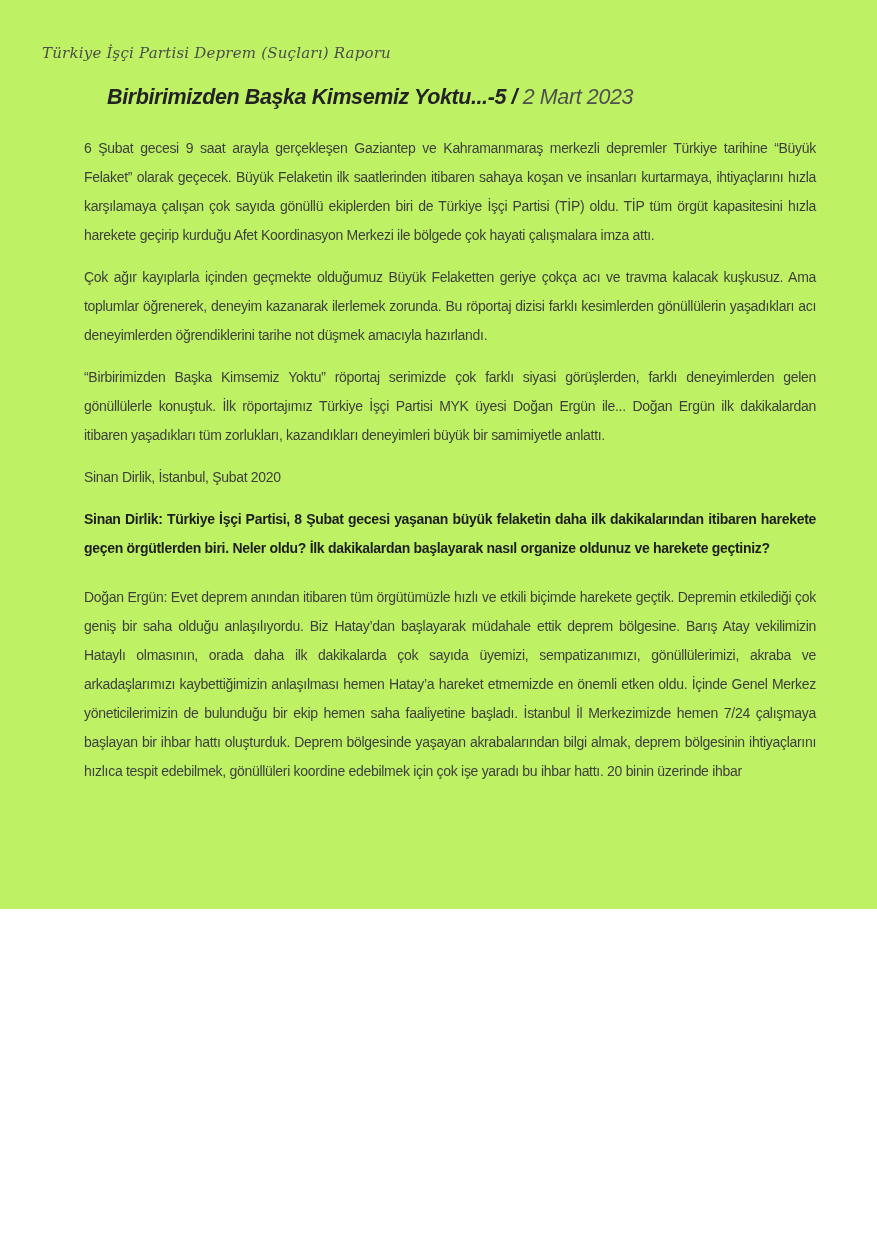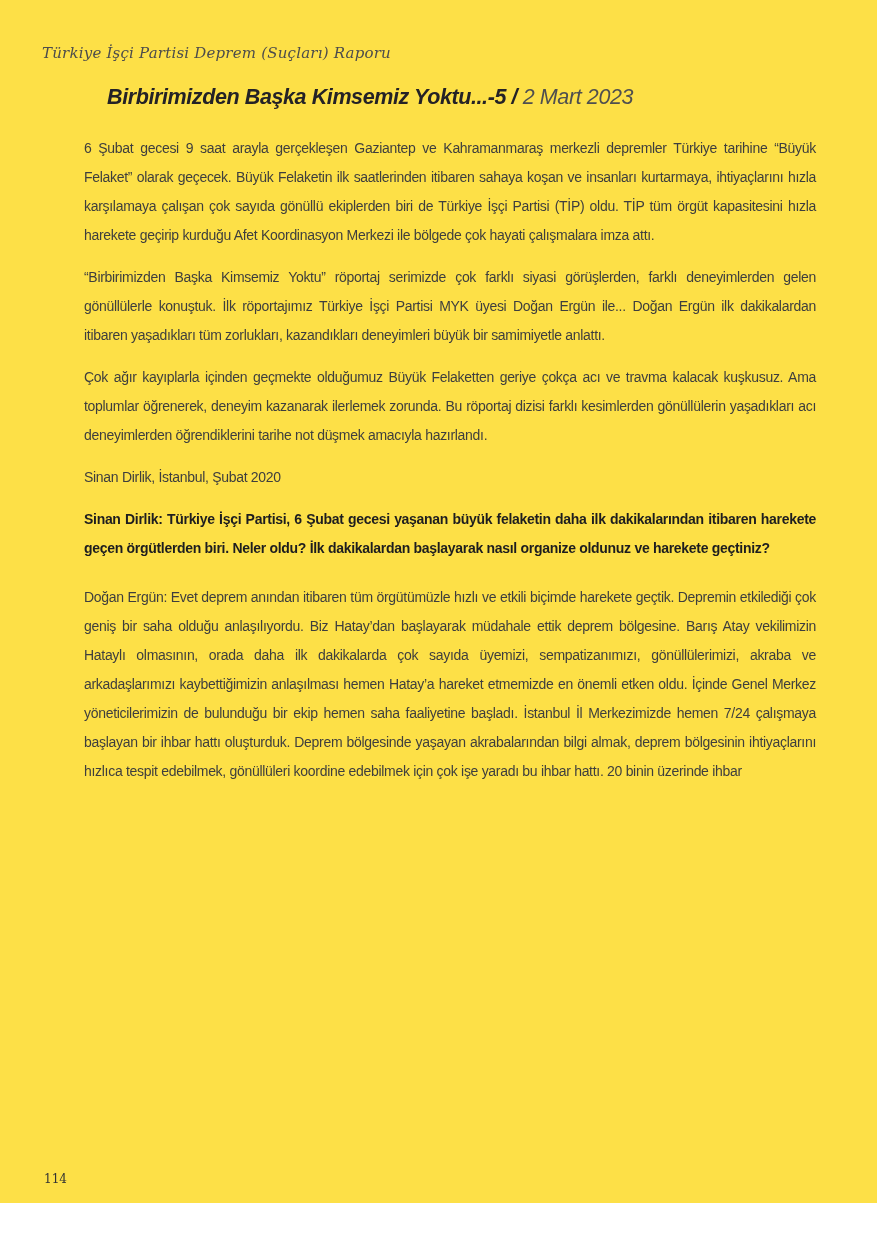--- a/index.html
+++ b/index.html
@@ -3,22 +3,22 @@
 <meta charset="utf-8">
 <style>
   html, body { margin: 0; padding: 0; }
   body {
     width: 877px; height: 1241px;
     background: #ffffff;
     font-family: "Liberation Sans", sans-serif;
   }
   .page {
     position: relative;
-    width: 877px; height: 1203px;
-    background: #fde047;
+    width: 877px; height: 909px;
+    background: #bef264;
     overflow: hidden;
   }
   .running-header {
     position: absolute;
     top: 44px; left: 42px;
     font-family: "DejaVu Serif", serif;
     font-style: italic;
     font-size: 15px;
     color: #4c4c4c;
     letter-spacing: 0.2px;
@@ -94,27 +94,27 @@
 
   <div class="running-header">Türkiye İşçi Partisi Deprem (Suçları) Raporu</div>
 
   <div class="content">
 
 
     <h2 class="subheading"><span class="sub-title">Birbirimizden Başka Kimsemiz Yoktu...-5 / </span><span class="sub-date">2 Mart 2023</span></h2>
 
     <p class="body-par">6 Şubat gecesi 9 saat arayla gerçekleşen Gaziantep ve Kahramanmaraş merkezli depremler Türkiye tarihine “Büyük Felaket” olarak geçecek. Büyük Felaketin ilk saatlerinden itibaren sahaya koşan ve insanları kurtarmaya, ihtiyaçlarını hızla karşılamaya çalışan çok sayıda gönüllü ekiplerden biri de Türkiye İşçi Partisi (TİP) oldu. TİP tüm örgüt kapasitesini hızla harekete geçirip kurduğu Afet Koordinasyon Merkezi ile bölgede çok hayati çalışmalara imza attı.</p>
 
+    <p class="body-par">Çok ağır kayıplarla içinden geçmekte olduğumuz Büyük Felaketten geriye çokça acı ve travma kalacak kuşkusuz. Ama toplumlar öğrenerek, deneyim kazanarak ilerlemek zorunda. Bu röportaj dizisi farklı kesimlerden gönüllülerin yaşadıkları acı deneyimlerden öğrendiklerini tarihe not düşmek amacıyla hazırlandı.</p>
+
     <p class="body-par">“Birbirimizden Başka Kimsemiz Yoktu” röportaj serimizde çok farklı siyasi görüşlerden, farklı deneyimlerden gelen gönüllülerle konuştuk. İlk röportajımız Türkiye İşçi Partisi MYK üyesi Doğan Ergün ile... Doğan Ergün ilk dakikalardan itibaren yaşadıkları tüm zorlukları, kazandıkları deneyimleri büyük bir samimiyetle anlattı.</p>
-
-    <p class="body-par">Çok ağır kayıplarla içinden geçmekte olduğumuz Büyük Felaketten geriye çokça acı ve travma kalacak kuşkusuz. Ama toplumlar öğrenerek, deneyim kazanarak ilerlemek zorunda. Bu röportaj dizisi farklı kesimlerden gönüllülerin yaşadıkları acı deneyimlerden öğrendiklerini tarihe not düşmek amacıyla hazırlandı.</p>
 
     <p class="body-par byline">Sinan Dirlik, İstanbul, Şubat 2020</p>
 
-    <p class="body-par question">Sinan Dirlik: Türkiye İşçi Partisi, 6 Şubat gecesi yaşanan büyük felaketin daha ilk dakikalarından itibaren harekete geçen örgütlerden biri. Neler oldu? İlk dakikalardan başlayarak nasıl organize oldunuz ve harekete geçtiniz?</p>
+    <p class="body-par question">Sinan Dirlik: Türkiye İşçi Partisi, 8 Şubat gecesi yaşanan büyük felaketin daha ilk dakikalarından itibaren harekete geçen örgütlerden biri. Neler oldu? İlk dakikalardan başlayarak nasıl organize oldunuz ve harekete geçtiniz?</p>
 
     <p class="body-par answer">Doğan Ergün: Evet deprem anından itibaren tüm örgütümüzle hızlı ve etkili biçimde harekete geçtik. Depremin etkilediği çok geniş bir saha olduğu anlaşılıyordu. Biz Hatay’dan başlayarak müdahale ettik deprem bölgesine. Barış Atay vekilimizin Hataylı olmasının, orada daha ilk dakikalarda çok sayıda üyemizi, sempatizanımızı, gönüllülerimizi, akraba ve arkadaşlarımızı kaybettiğimizin anlaşılması hemen Hatay’a hareket etmemizde en önemli etken oldu. İçinde Genel Merkez yöneticilerimizin de bulunduğu bir ekip hemen saha faaliyetine başladı. İstanbul İl Merkezimizde hemen 7/24 çalışmaya başlayan bir ihbar hattı oluşturduk. Deprem bölgesinde yaşayan akrabalarından bilgi almak, deprem bölgesinin ihtiyaçlarını hızlıca tespit edebilmek, gönüllüleri koordine edebilmek için çok işe yaradı bu ihbar hattı. 20 binin üzerinde ihbar</p>
 
   </div>
 
   <div class="page-number">114</div>
 
 </div>
 
 </body></html>

